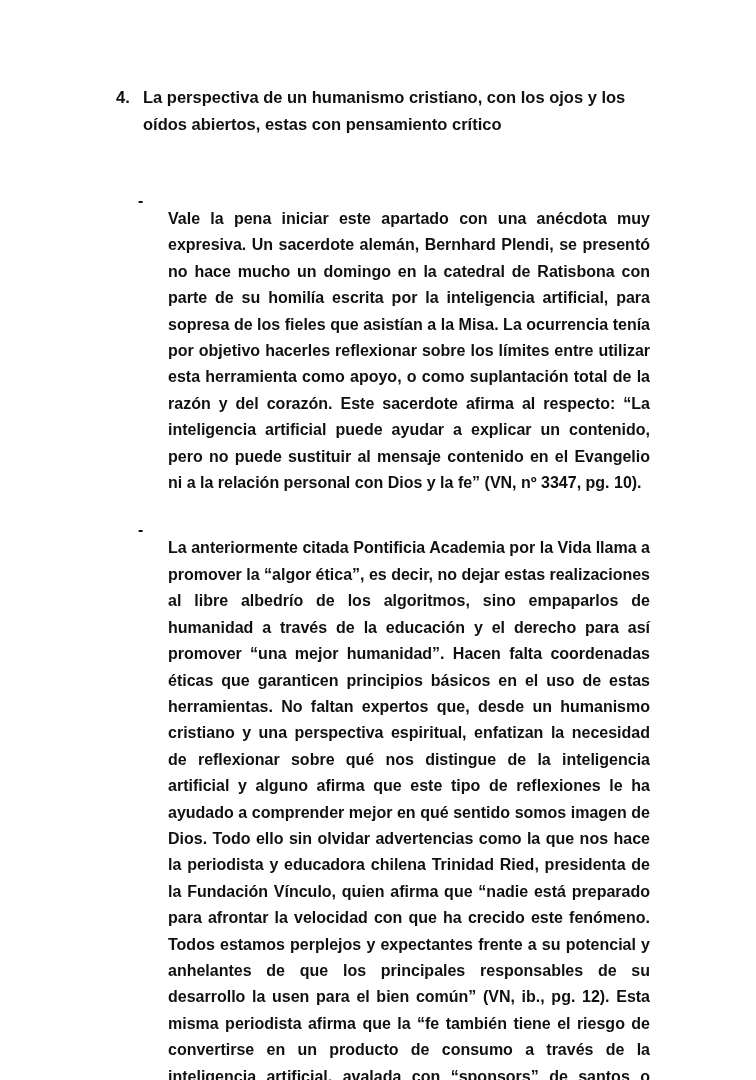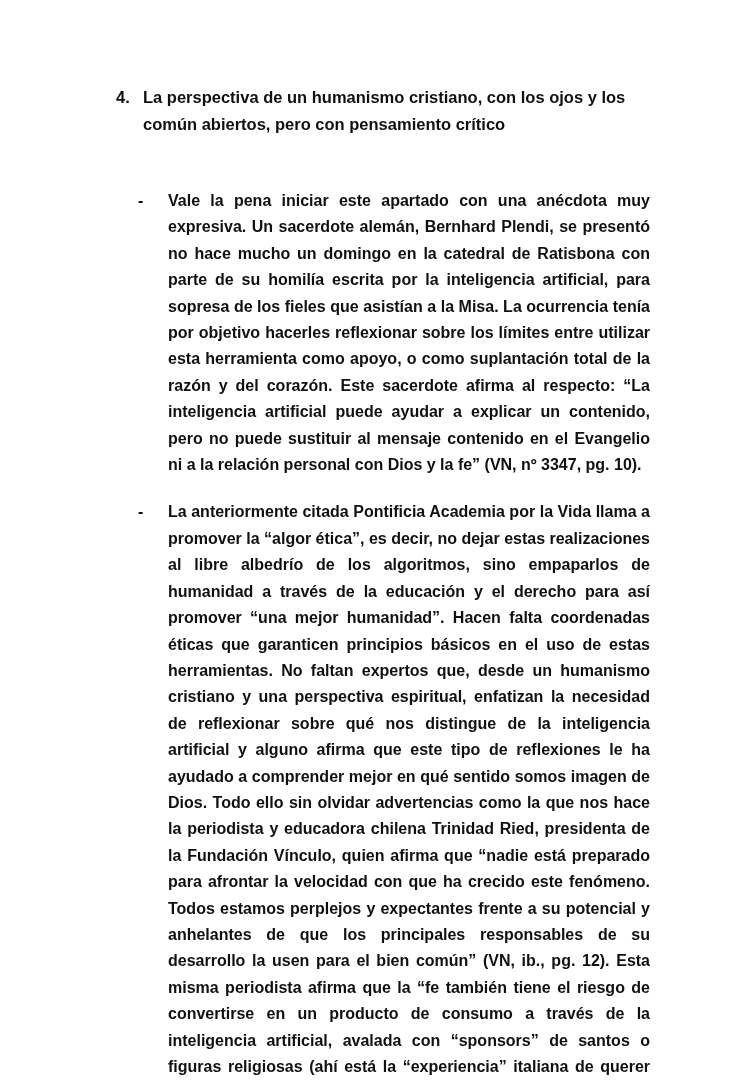--- a/index.html
+++ b/index.html
@@ -47,31 +47,32 @@
   .para-marker {
     flex: 0 0 30px;
     font-size: 16px;
     line-height: 26.4px;
   }
   .para-text {
     flex: 1;
     text-align: justify;
     font-size: 16px;
     line-height: 26.4px;
+    margin-top: 18px;
   }
 </style>
 </head>
 <body>
 
 <div class="page">
   <div class="doc">
 
     <div class="heading">
       <div class="heading-num">4.</div>
-      <div class="heading-text">La perspectiva de un humanismo cristiano, con los ojos y los común abiertos, pero con pensamiento crítico</div>
+      <div class="heading-text">La perspectiva de un humanismo cristiano, con los ojos y los oídos abiertos, estas con pensamiento crítico</div>
     </div>
 
     <div class="paras">
 
       <div class="para">
         <div class="para-marker">-</div>
         <div class="para-text">Vale la pena iniciar este apartado con una anécdota muy expresiva. Un sacerdote alemán, Bernhard Plendi, se presentó no hace mucho un domingo en la catedral de Ratisbona con parte de su homilía escrita por la inteligencia artificial, para sopresa de los fieles que asistían a la Misa. La ocurrencia tenía por objetivo hacerles reflexionar sobre los límites entre utilizar esta herramienta como apoyo, o como suplantación total de la razón y del corazón. Este sacerdote afirma al respecto: “La inteligencia artificial puede ayudar a explicar un contenido, pero no puede sustituir al mensaje contenido en el Evangelio ni a la relación personal con Dios y la fe” (VN, nº 3347, pg. 10).</div>
       </div>
 
       <div class="para">

